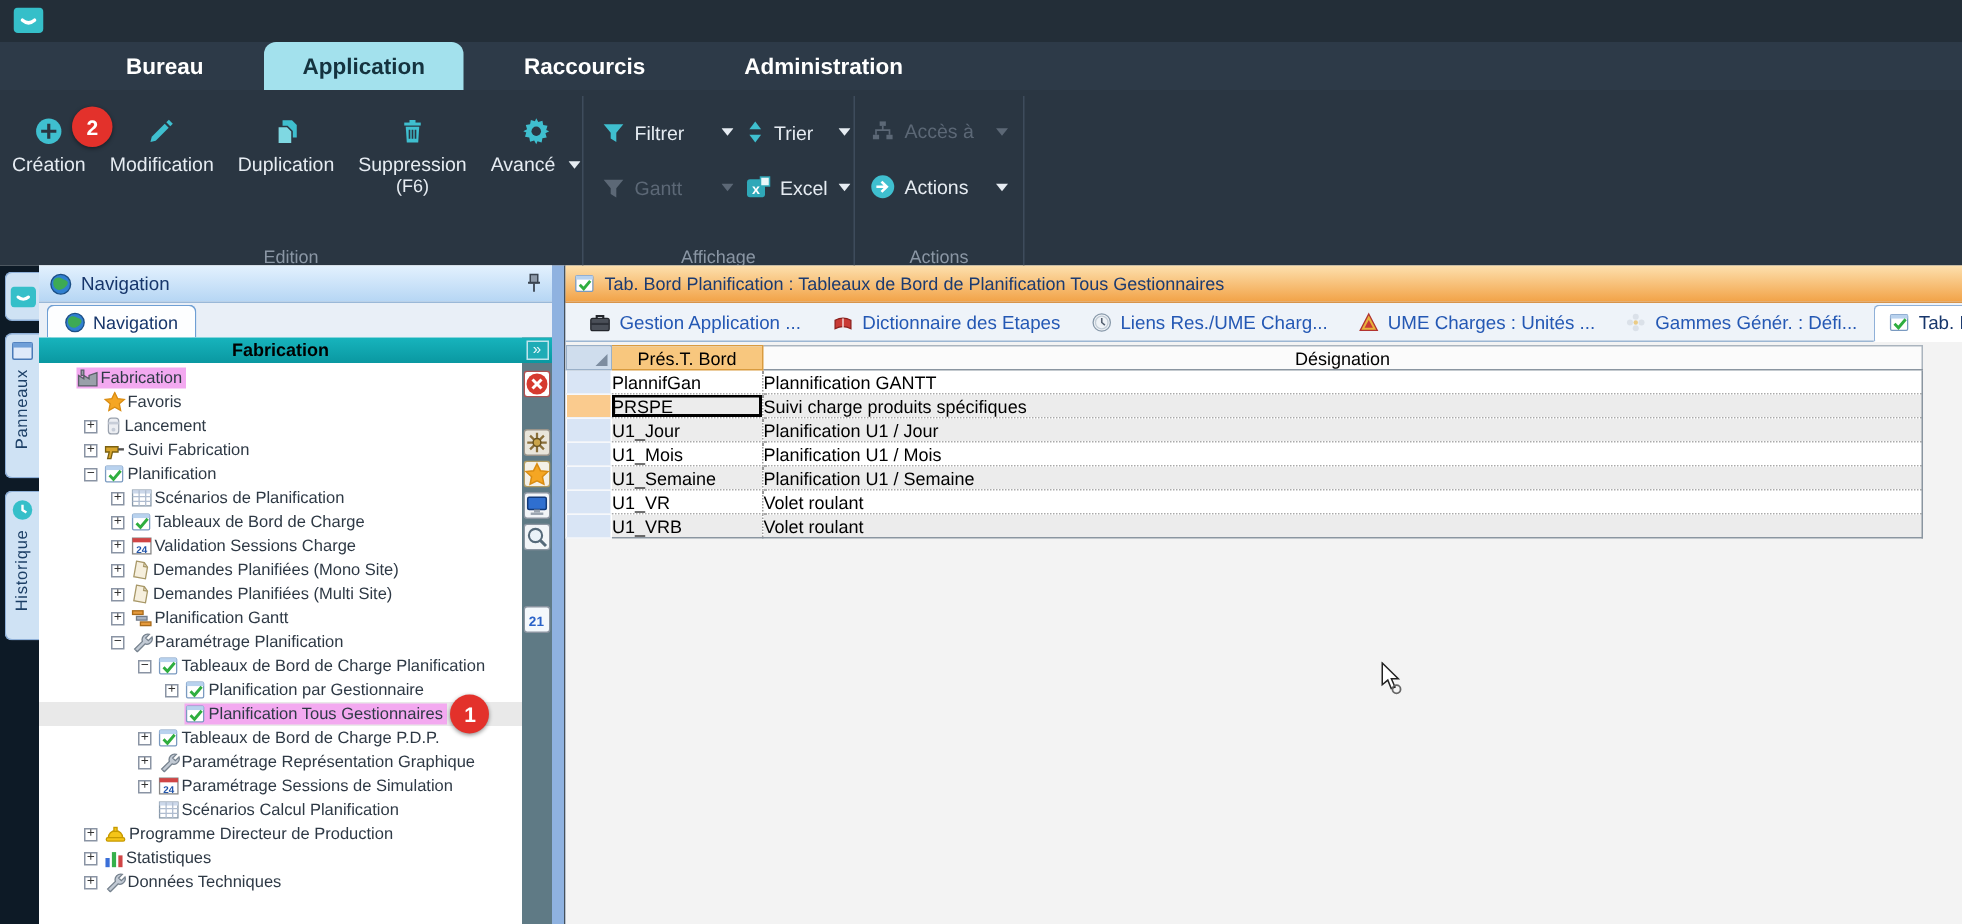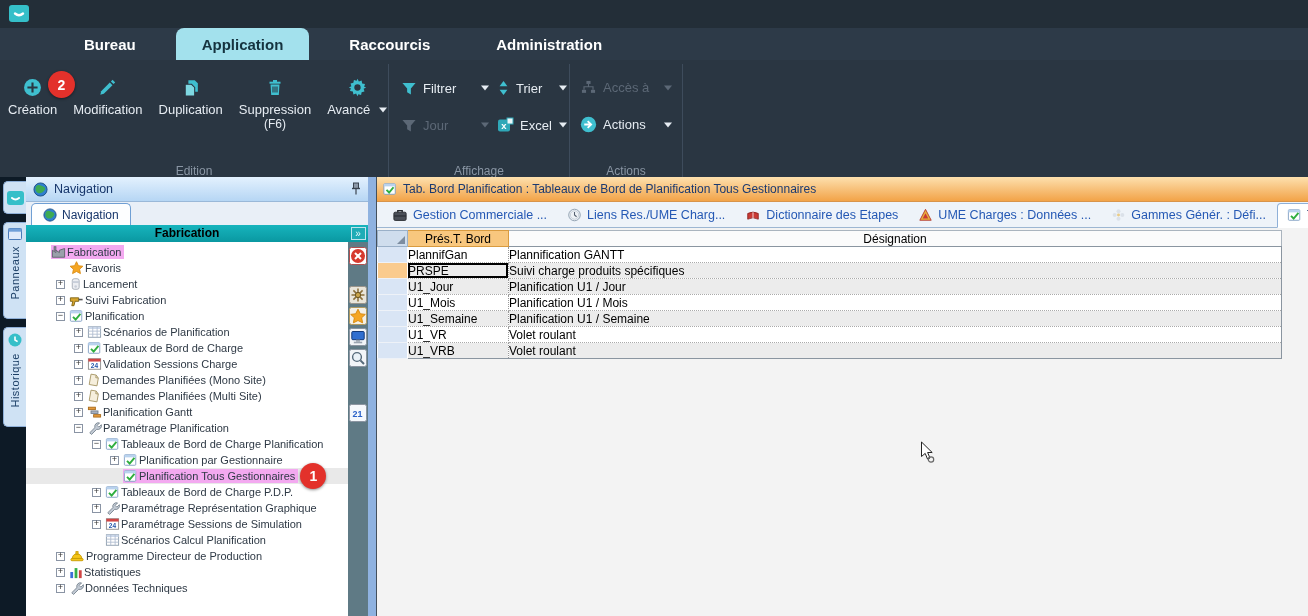--- a/index.html
+++ b/index.html
@@ -259,21 +259,21 @@
                 <path d="M0 .5h8L4 5.5z"></path>
               </svg>
             </span>
           </div>
           <div class="smallbtn disabled">
             <span style="color: rgb(92, 104, 118);">
               <svg width="16" height="15" viewBox="0 0 16 16" fill="currentColor">
                 <path d="M1 2h14l-5 6v6.5L6 12V8z"></path>
               </svg>
             </span>
-            <span>Jour</span>
+            <span>Gantt</span>
             <span class="caret dis">
               <svg width="8" height="6" viewBox="0 0 8 6" fill="currentColor">
                 <path d="M0 .5h8L4 5.5z"></path>
               </svg>
             </span>
           </div>
           <div class="smallbtn">
             <span style="color: rgb(63, 191, 207);">
               <svg width="17" height="16" viewBox="0 0 17 16">
                 <rect x="1" y="2.5" width="12" height="12" rx="2" fill="#2fa8b8"></rect>
@@ -735,49 +735,49 @@
       </div>
       <div class="main-tabrow" id="doc-tabs">
           <div class="mtab">
             <span>
               <svg width="16" height="14" viewBox="0 0 16 16">
                 <rect x="1" y="4.8" width="14" height="9.4" rx="1.5" fill="#4a4f58" stroke="#23262c"></rect>
                 <path d="M5.5 4.8V3h5v1.8" fill="none" stroke="#23262c" stroke-width="1.6"></path>
                 <rect x="1" y="8.3" width="14" height="1.6" fill="#2e323a"></rect>
               </svg>
             </span>
-            <span>Gestion Commerciale ...</span>
+            <span>Gestion Application ...</span>
+          </div>
+          <div class="mtab">
+            <span>
+              <svg width="16" height="13" viewBox="0 0 16 16">
+                <path d="M1.5 5.5q6.5-3.4 13 0v7q-6.5-3.4-13 0z" fill="#c93a35" stroke="#8a1f1c"></path>
+                <path d="M8 4v8.2" stroke="#f2d9d8" stroke-width="1.2"></path>
+              </svg>
+            </span>
+            <span>Dictionnaire des Etapes</span>
           </div>
           <div class="mtab">
             <span>
               <svg width="15" height="14" viewBox="0 0 16 16">
                 <circle cx="8" cy="8" r="6.6" fill="#eef2f6" stroke="#8899aa"></circle>
                 <circle cx="8" cy="8" r="4.8" fill="none" stroke="#c2ccd6"></circle>
                 <path d="M8 4.5V8l2.4 2" stroke="#556070" stroke-width="1.2" fill="none"></path>
               </svg>
             </span>
             <span>Liens Res./UME Charg...</span>
           </div>
           <div class="mtab">
             <span>
-              <svg width="16" height="13" viewBox="0 0 16 16">
-                <path d="M1.5 5.5q6.5-3.4 13 0v7q-6.5-3.4-13 0z" fill="#c93a35" stroke="#8a1f1c"></path>
-                <path d="M8 4v8.2" stroke="#f2d9d8" stroke-width="1.2"></path>
-              </svg>
-            </span>
-            <span>Dictionnaire des Etapes</span>
-          </div>
-          <div class="mtab">
-            <span>
               <svg width="15" height="14" viewBox="0 0 16 16">
                 <path d="M8 1.5L14.5 14h-13z" fill="#e8b23a" stroke="#b23330"></path>
                 <path d="M8 6l3.2 6H4.8z" fill="#c93a35"></path>
               </svg>
             </span>
-            <span>UME Charges : Données ...</span>
+            <span>UME Charges : Unités ...</span>
           </div>
           <div class="mtab">
             <span>
               <svg width="15" height="14" viewBox="0 0 16 16" opacity="0.6">
                 <circle cx="8" cy="3.6" r="2.3" fill="#cfd6df"></circle>
                 <circle cx="12.4" cy="8" r="2.3" fill="#cfd6df"></circle>
                 <circle cx="8" cy="12.4" r="2.3" fill="#cfd6df"></circle>
                 <circle cx="3.6" cy="8" r="2.3" fill="#cfd6df"></circle>
                 <circle cx="8" cy="8" r="1.7" fill="#e8b23a"></circle>
               </svg>

